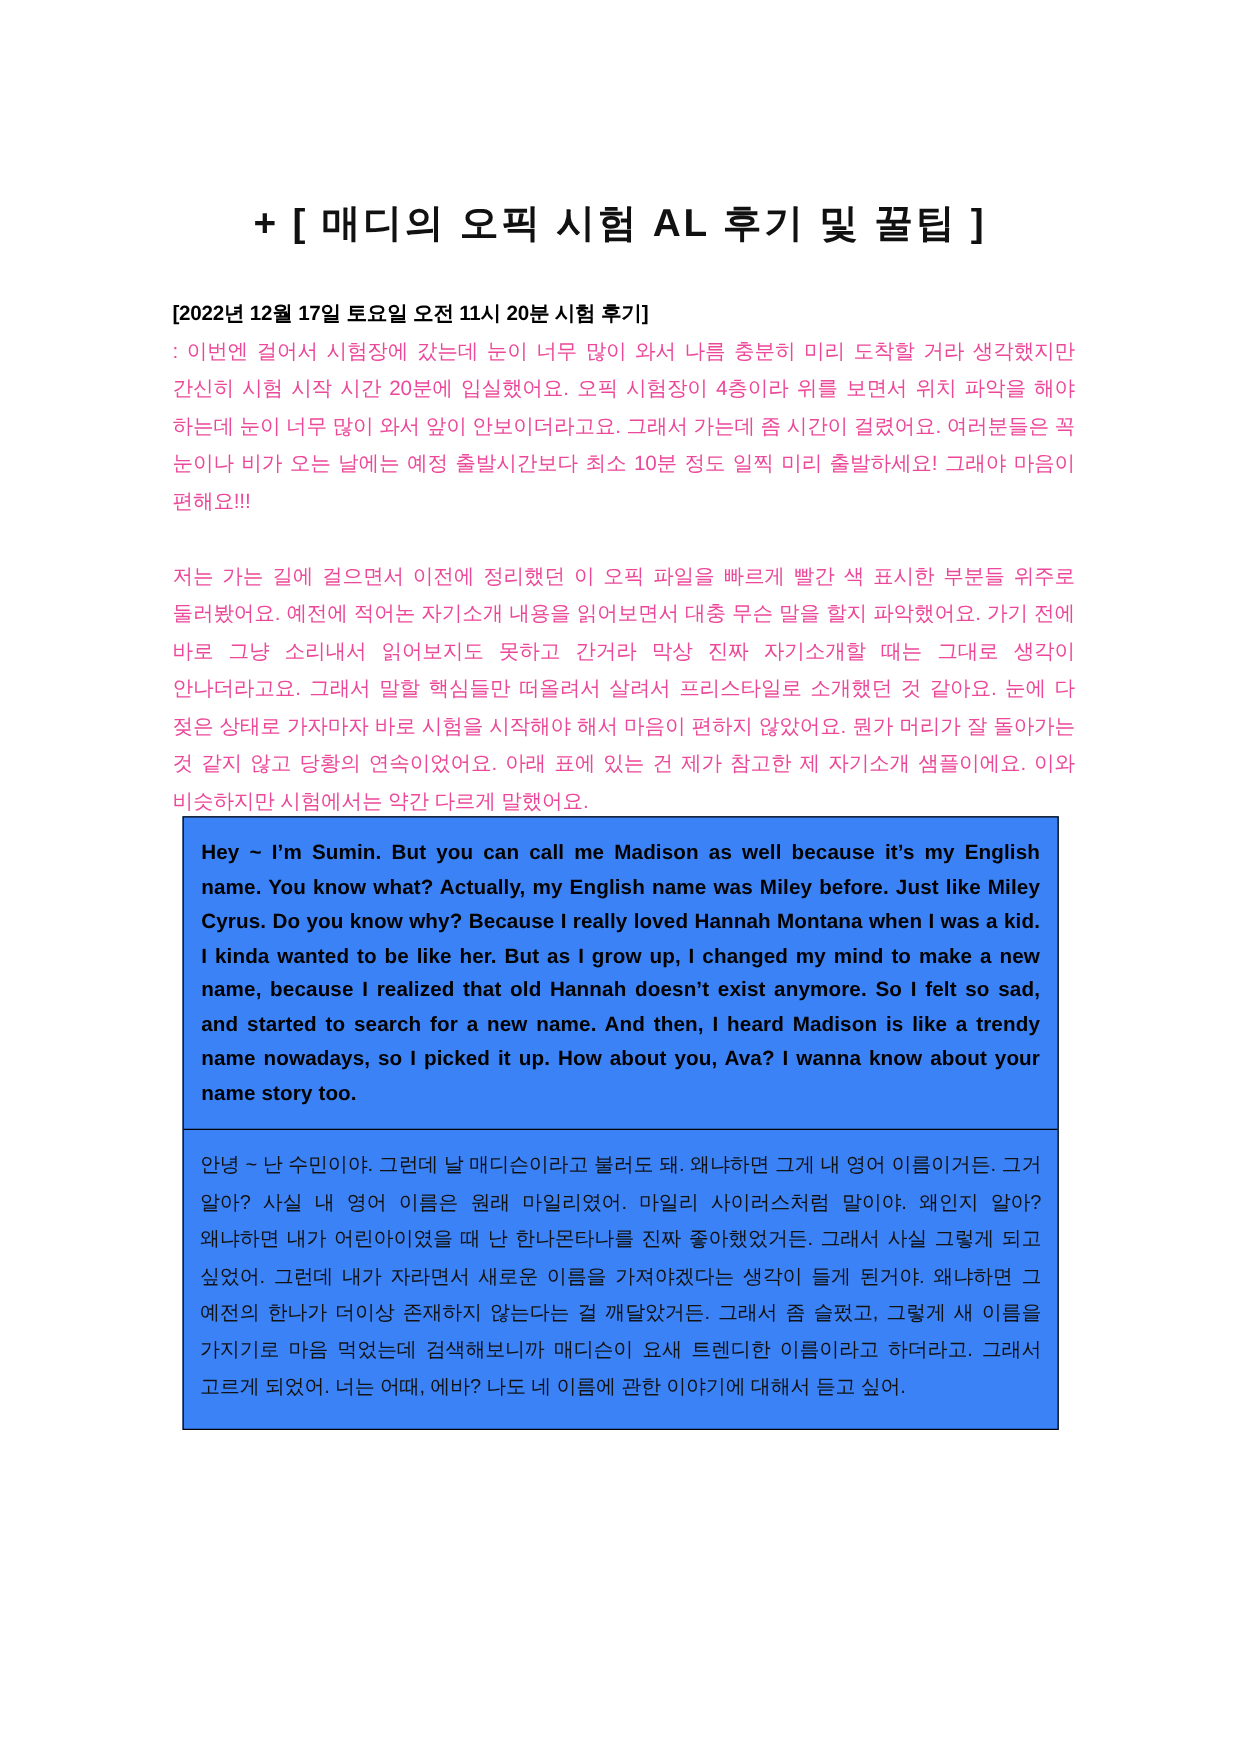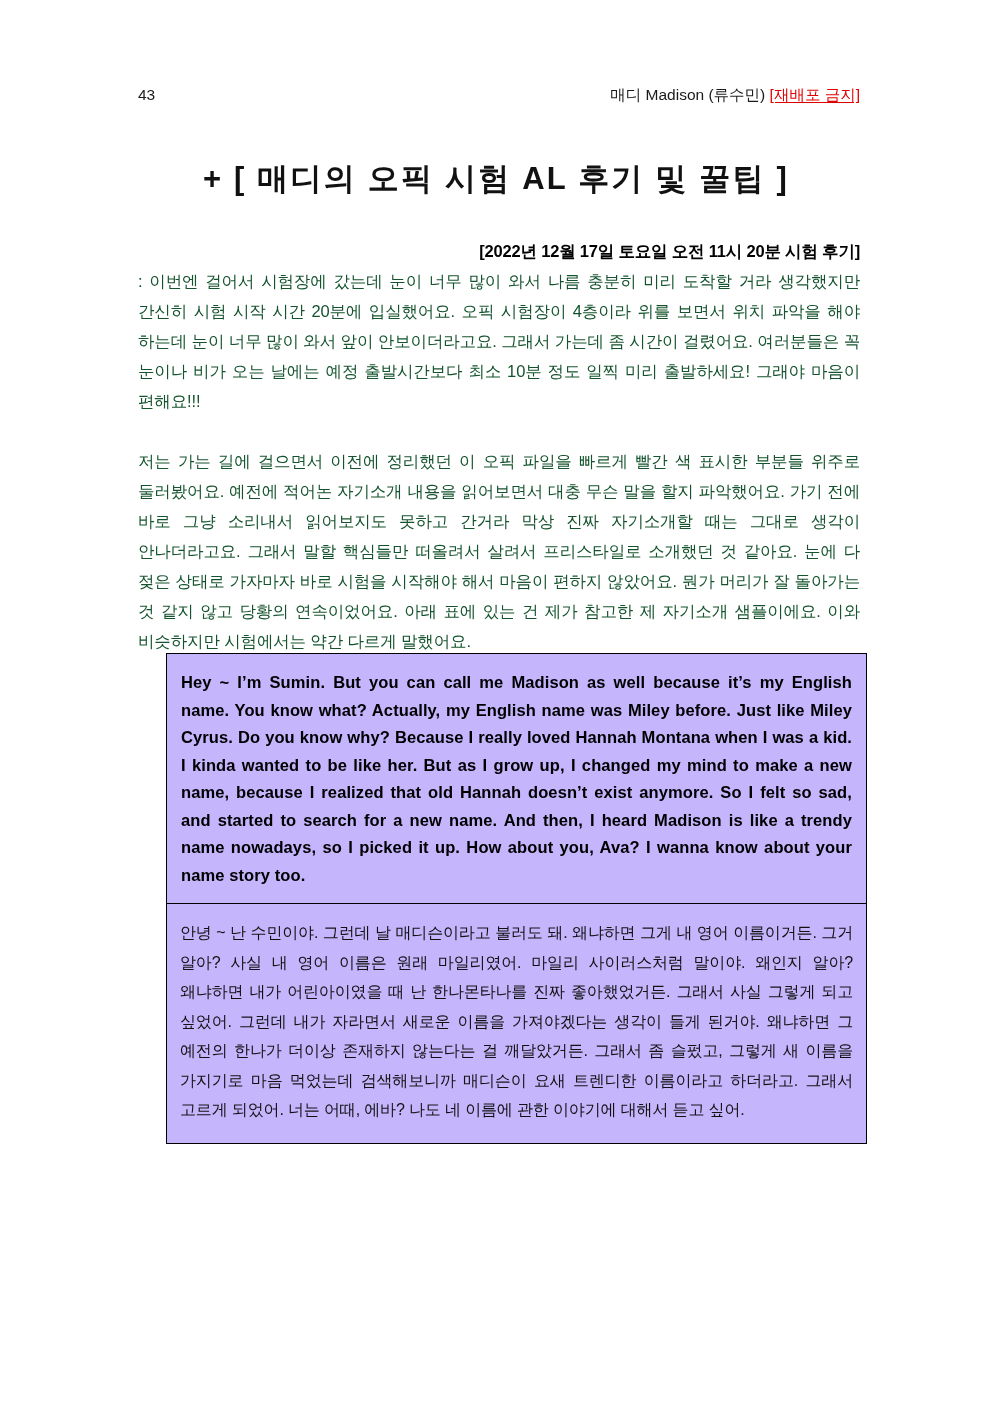--- a/index.html
+++ b/index.html
@@ -74,47 +74,45 @@
     left: 138px;
     width: 722px;
   }
   .section-heading {
     font-size: 16.5px;
     font-weight: bold;
     line-height: 26px;
     letter-spacing: -0.2px;
     margin: 0 0 2px 0;
     color: #000000;
-    text-align: right;
   }
   .body-par {
     font-size: 16.5px;
     line-height: 30px;
     text-align: justify;
     text-justify: inter-character;
     letter-spacing: -0.15px;
     margin: 0;
-    color: #14532d;
+    color: #ec4899;
     word-break: keep-all;
   }
   .par-gap {
     height: 30px;
   }
 
   
   .sample-table {
     position: absolute;
     left: 146px;
     top: 653px;
     width: 701px;
     border: 1.6px solid #000000;
     border-collapse: collapse;
-    background: #c4b5fd;
+    background: #3b82f6;
     box-sizing: border-box;
-    margin-left: 20px;
   }
   .sample-row {
     box-sizing: border-box;
   }
   .sample-row + .sample-row {
     border-top: 1.6px solid #000000;
   }
   .cell-en {
     padding: 15px 14px 14px 14px;
     font-size: 16.5px;
@@ -134,27 +132,20 @@
     letter-spacing: -0.15px;
     color: #111111;
     word-break: keep-all;
   }
 </style>
 </head>
 <body>
 
 <div class="page">
 
-  <div class="header">
-    <span class="header-page-number">43</span>
-    <span class="header-right">
-      <span>매디 Madison (류수민)</span>
-      <span class="header-notice">[재배포 금지]</span>
-    </span>
-  </div>
 
   <div class="doc-title">+  [ 매디의 오픽 시험 AL 후기 및 꿀팁 ]</div>
 
   <div class="content">
     <p class="section-heading">[2022년 12월 17일 토요일 오전 11시 20분 시험 후기]</p>
     <p class="body-par">: 이번엔 걸어서 시험장에 갔는데 눈이 너무 많이 와서 나름 충분히 미리 도착할 거라 생각했지만 간신히 시험 시작 시간 20분에 입실했어요. 오픽 시험장이 4층이라 위를 보면서 위치 파악을 해야 하는데 눈이 너무 많이 와서 앞이 안보이더라고요. 그래서 가는데 좀 시간이 걸렸어요. 여러분들은 꼭 눈이나 비가 오는 날에는 예정 출발시간보다 최소 10분 정도 일찍 미리 출발하세요! 그래야 마음이 편해요!!!</p>
     <div class="par-gap"></div>
     <p class="body-par"> 저는 가는 길에 걸으면서 이전에 정리했던 이 오픽 파일을 빠르게 빨간 색 표시한 부분들 위주로 둘러봤어요. 예전에 적어논 자기소개 내용을 읽어보면서 대충 무슨 말을 할지 파악했어요. 가기 전에 바로 그냥 소리내서 읽어보지도 못하고 간거라 막상 진짜 자기소개할 때는 그대로 생각이 안나더라고요. 그래서 말할 핵심들만 떠올려서 살려서 프리스타일로 소개했던 것 같아요. 눈에 다 젖은 상태로 가자마자 바로 시험을 시작해야 해서 마음이 편하지 않았어요. 뭔가 머리가 잘 돌아가는 것 같지 않고 당황의 연속이었어요. 아래 표에 있는 건 제가 참고한 제 자기소개 샘플이에요. 이와 비슷하지만 시험에서는 약간 다르게 말했어요.</p>
   </div>
 

